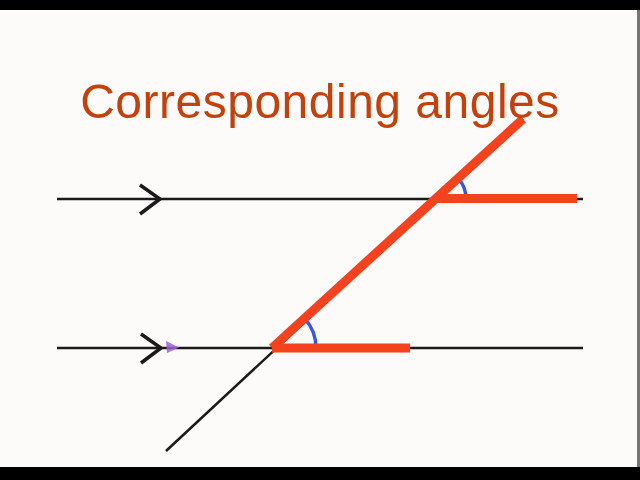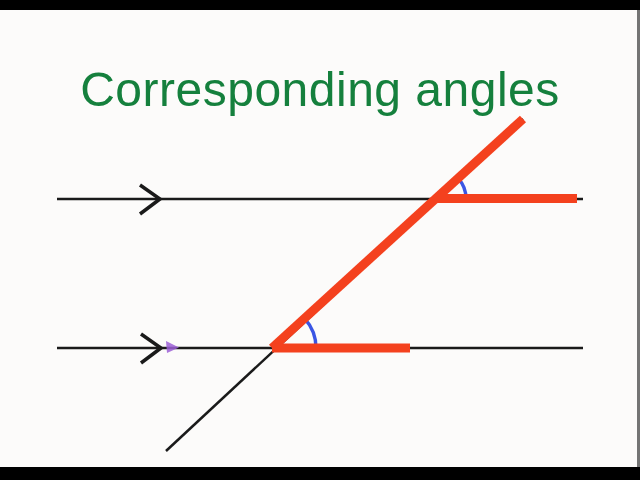--- a/index.html
+++ b/index.html
@@ -56,21 +56,21 @@
     z-index: 1;
   }
 </style>
 </head>
 <body>
 
 <div class="stage" style="background-color: rgb(252, 251, 250);">
 
   <div class="letterbox top" style="background-color: rgb(0, 0, 0);"></div>
 
-  <h1 class="slide-title" style="color: #15803d;">Corresponding angles</h1>
+  <h1 class="slide-title" style="color: #c2410c; margin-top: 12px;">Corresponding angles</h1>
 
   <svg class="diagram-svg" width="640" height="480" viewBox="0 0 640 480">
 
     <line x1="57" y1="199" x2="583" y2="199" stroke-width="2.5" stroke="#1a1a1a"></line>
 
     <polyline points="140,185 160,199 140,214" fill="none" stroke-width="3.5" stroke="#1a1a1a"></polyline>
 
     <line x1="57" y1="348" x2="583" y2="348" stroke-width="2.5" stroke="#1a1a1a"></line>
 
     <polyline points="141,334 161,348 141,363" fill="none" stroke-width="3.5" stroke="#1a1a1a"></polyline>

